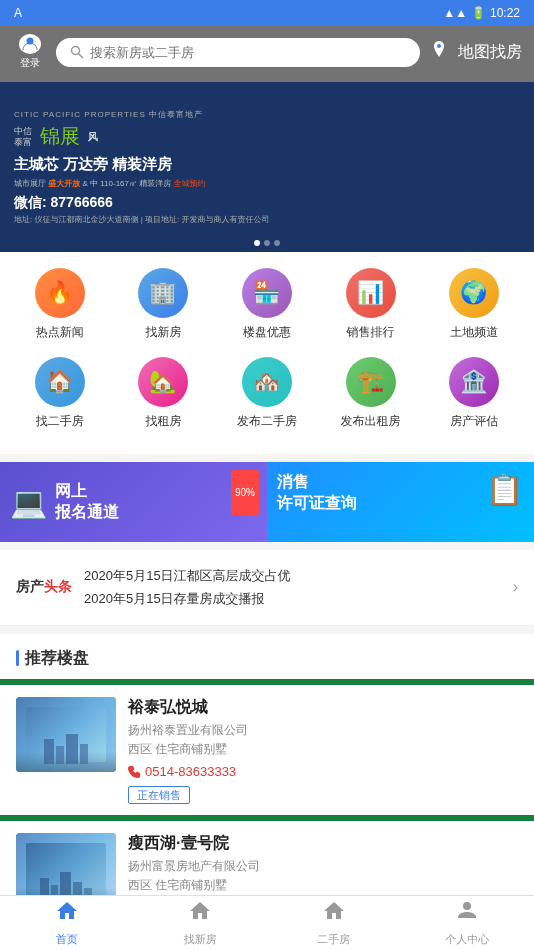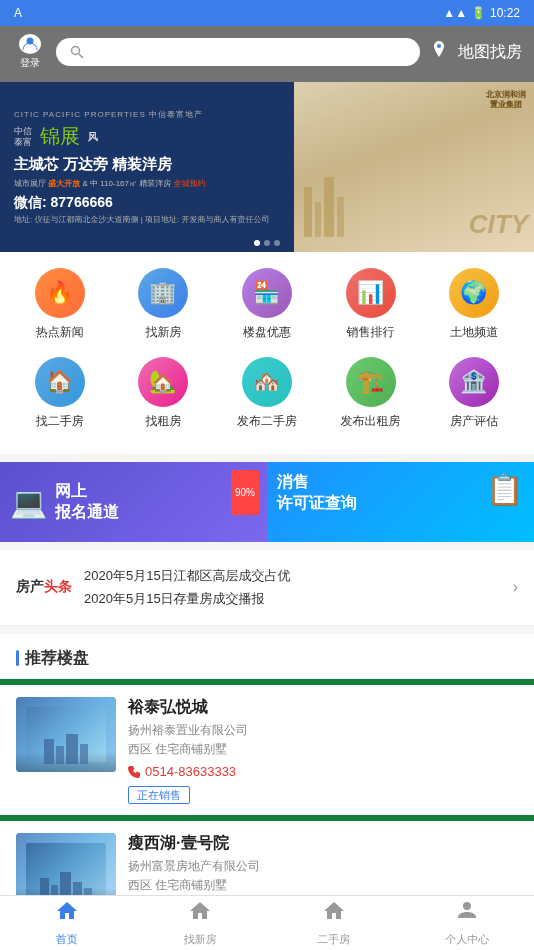--- a/index.html
+++ b/index.html
@@ -96,20 +96,21 @@
         <path d="M1 14c0-3.866 3.134-7 7-7s7 3.134 7 7" stroke="#3b7eea" stroke-width="1" fill="none"></path>
       </svg>
     </div>
     <span>登录</span>
   </div>
   <div class="search-bar">
     <svg width="14" height="14" viewBox="0 0 14 14">
       <circle cx="5.5" cy="5.5" r="4" stroke="#999" stroke-width="1.5" fill="none"></circle>
       <line x1="8.5" y1="8.5" x2="13" y2="13" stroke="#999" stroke-width="1.5"></line>
     </svg>
+    <input type="text" placeholder="搜索新房或二手房" style="">
   </div>
   <div class="header-map">
     <div class="map-icon-wrap">
       <svg width="22" height="22" viewBox="0 0 22 22" fill="none">
         <path d="M11 2C8.24 2 6 4.24 6 7c0 3.75 5 11 5 11s5-7.25 5-11c0-2.76-2.24-5-5-5z" fill="white"></path>
         <circle cx="11" cy="7" r="2" fill="#3b7eea"></circle>
       </svg>
     </div>
     <span>地图找房</span>
   </div>
@@ -122,37 +123,20 @@
       <div style="font-size:9px; color:#ccc; line-height:1.2;">中信<br>泰富</div>
       <div style="font-size:20px; color:#84cc16; font-weight:normal;">锦展</div>
       <div style="font-size:10px; color:#ddd; font-weight:bold;">风</div>
     </div>
     <div class="main-slogan">主城芯 万达旁 精装洋房</div>
     <div class="sub-slogan">
       城市展厅 <span class="highlight-text">盛大开放</span> &amp; 中 110-167㎡ 精装洋房 <span style="color:#ff4400">全城预约</span>
     </div>
     <div class="phone-number">微信: 87766666</div>
     <div style="font-size:8px; color:#aaa; margin-top:2px;">地址: 仪征与江都南北金沙大道南侧 | 项目地址: 开发商与商人有责任公司</div>
-  </div>
-  <div class="banner-right-section">
-    <div class="right-building">
-
-      <div style="position:absolute; top:0; left:0; right:0; bottom:0; background: linear-gradient(160deg, #ddd0b0 0%, #c8b488 40%, #e8d8b8 100%);"></div>
-      <div class="right-top-logo">
-        <div style="font-size:8px; color:#6a4a10; font-weight:bold; text-align:center; line-height:1.2;">北京润和润<br>置业集团</div>
-      </div>
-      <div class="city-big-text">CITY</div>
-
-      <div style="position:absolute; bottom:15px; left:10px; display:flex; gap:3px; align-items:flex-end;">
-        <div style="width:8px; height:50px; background:rgba(180,150,80,0.6); border-radius:1px;"></div>
-        <div style="width:6px; height:35px; background:rgba(180,150,80,0.5); border-radius:1px;"></div>
-        <div style="width:10px; height:60px; background:rgba(180,150,80,0.6); border-radius:1px;"></div>
-        <div style="width:7px; height:40px; background:rgba(180,150,80,0.5); border-radius:1px;"></div>
-      </div>
-    </div>
   </div>
 
   <div style="position:absolute; bottom:6px; left:0; right:0; display:flex; justify-content:center; gap:4px;">
     <div style="width:6px;height:6px;border-radius:50%;background:white;"></div>
     <div style="width:6px;height:6px;border-radius:50%;background:rgba(255,255,255,0.4);"></div>
     <div style="width:6px;height:6px;border-radius:50%;background:rgba(255,255,255,0.4);"></div>
   </div>
 </div>
 
 <div class="category-section">

